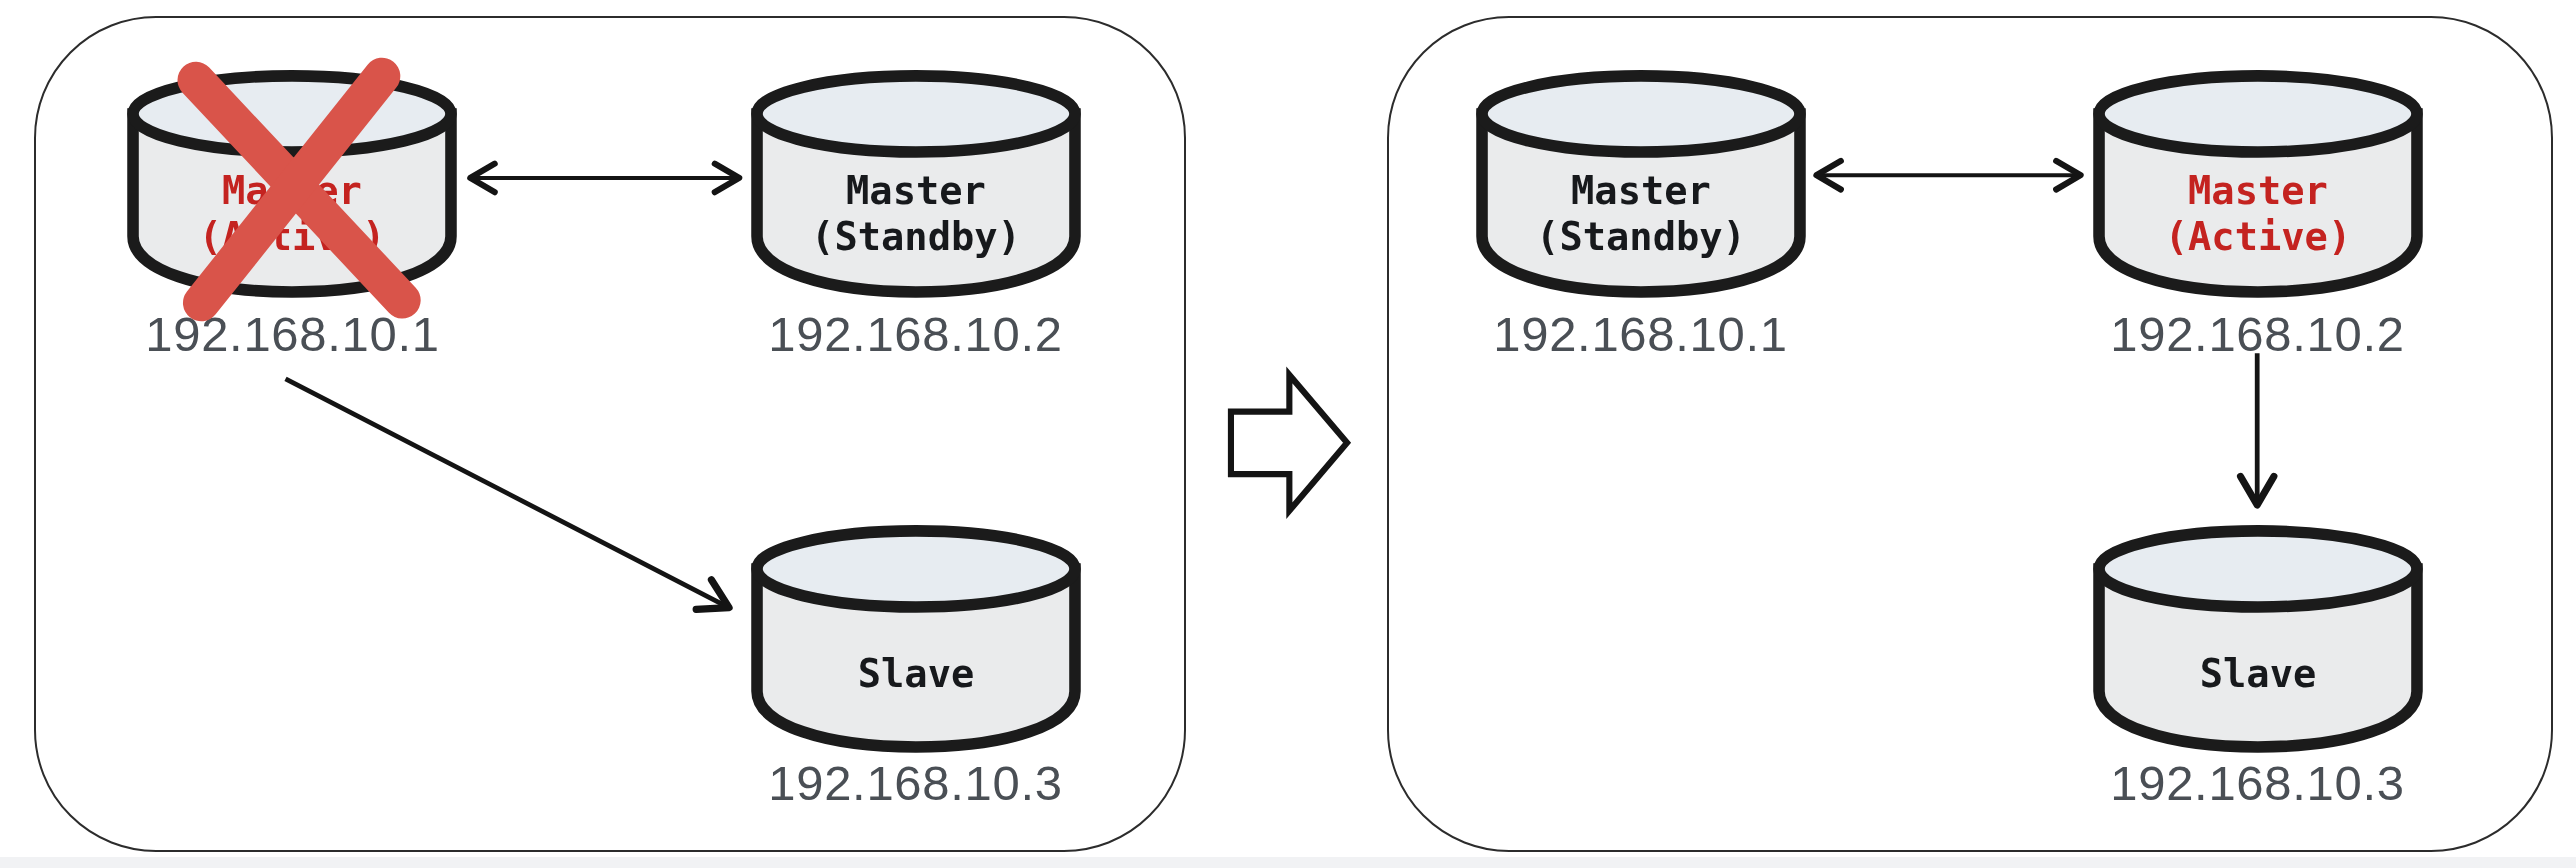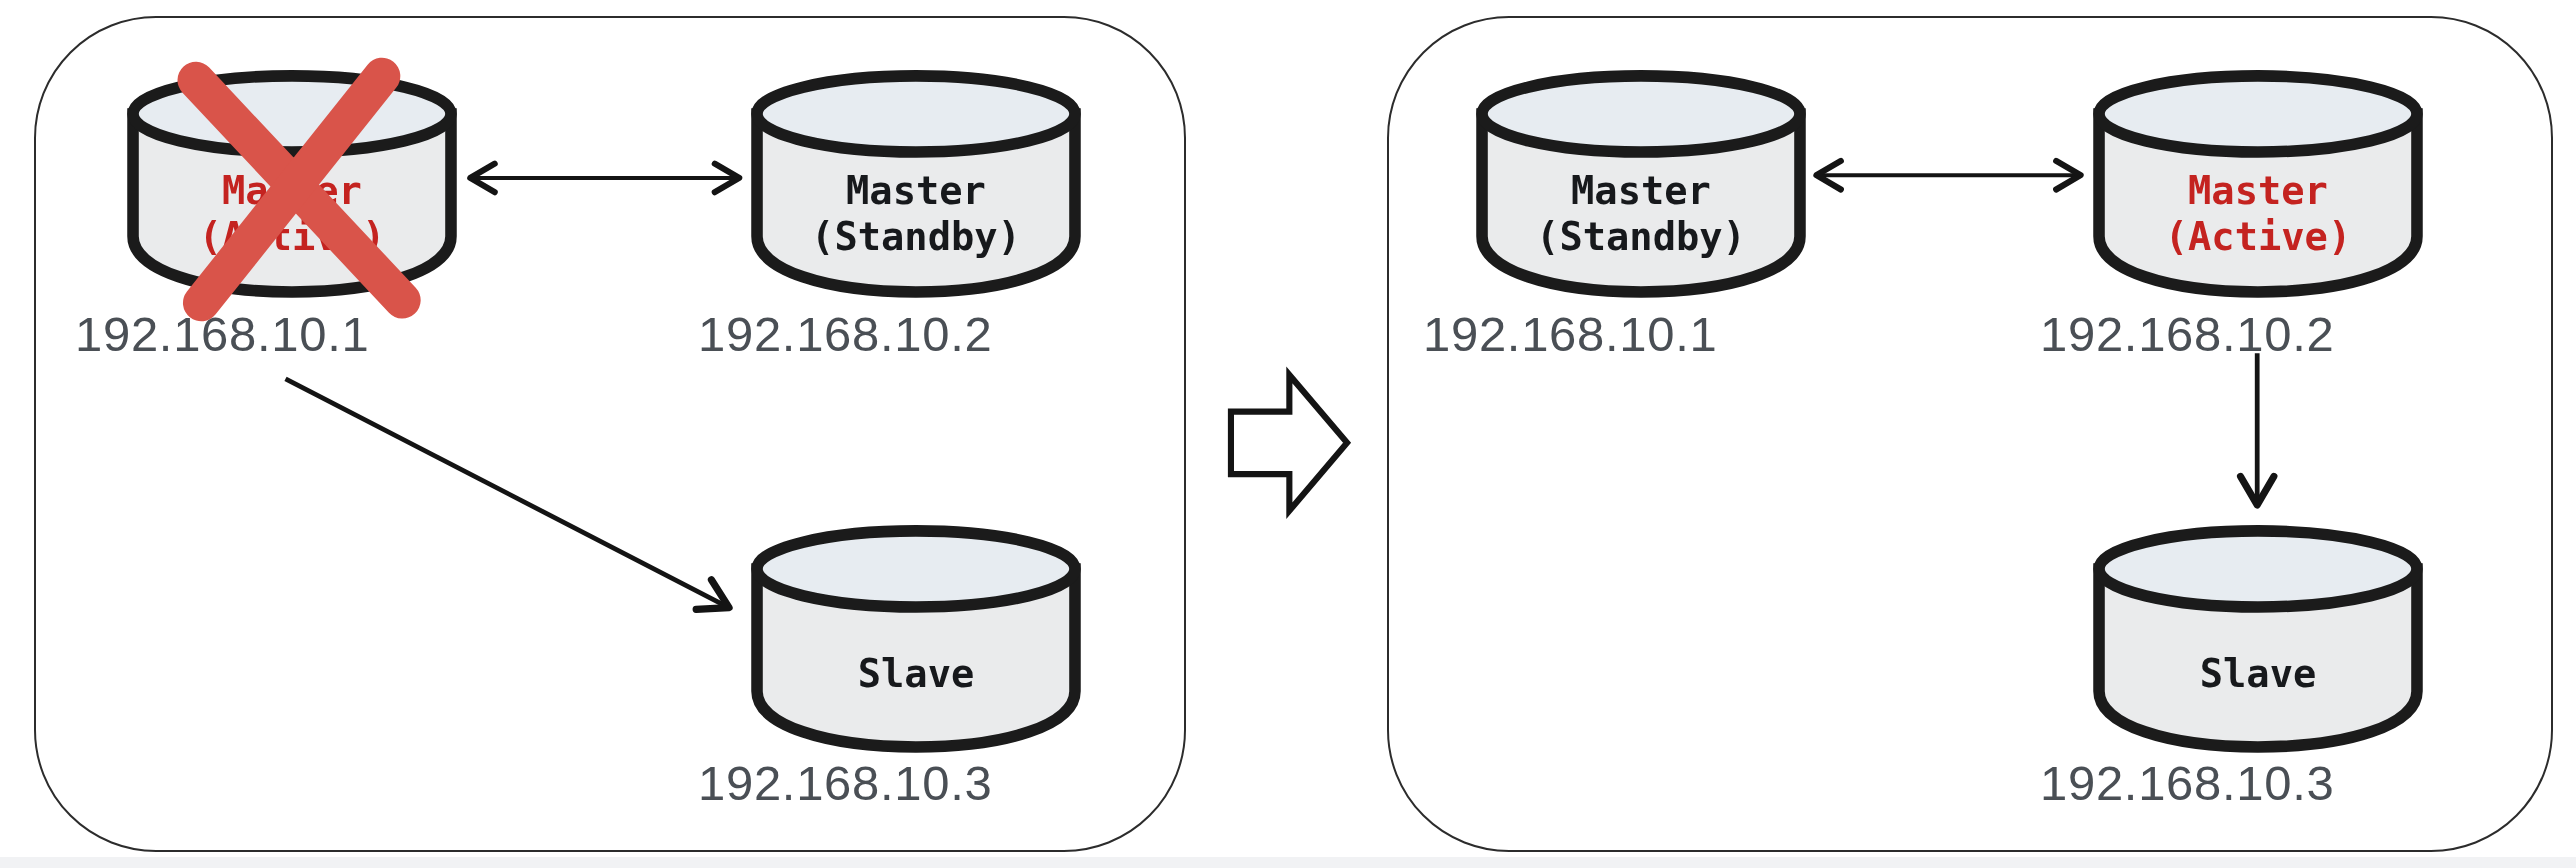--- a/index.html
+++ b/index.html
@@ -27,20 +27,21 @@
     font-family:"DejaVu Sans Mono", monospace;
     font-weight:bold;
     font-size:57px;
     text-anchor:middle;
   }
   .db-label.dark{fill:#17191c;}
   .db-label.red{fill:#c42320;}
   .ip-label{
     position:absolute;
     width:435px;
+    text-align:center;
     font-size:49px;
     letter-spacing:0.7px;
     color:#4a4f55;
   }
   .overlay{
     position:absolute;left:0;top:0;width:2576px;height:868px;
     pointer-events:none;
   }
   .conn{stroke:#141414;fill:none;}
   .conn.sync{stroke-width:6px;}

